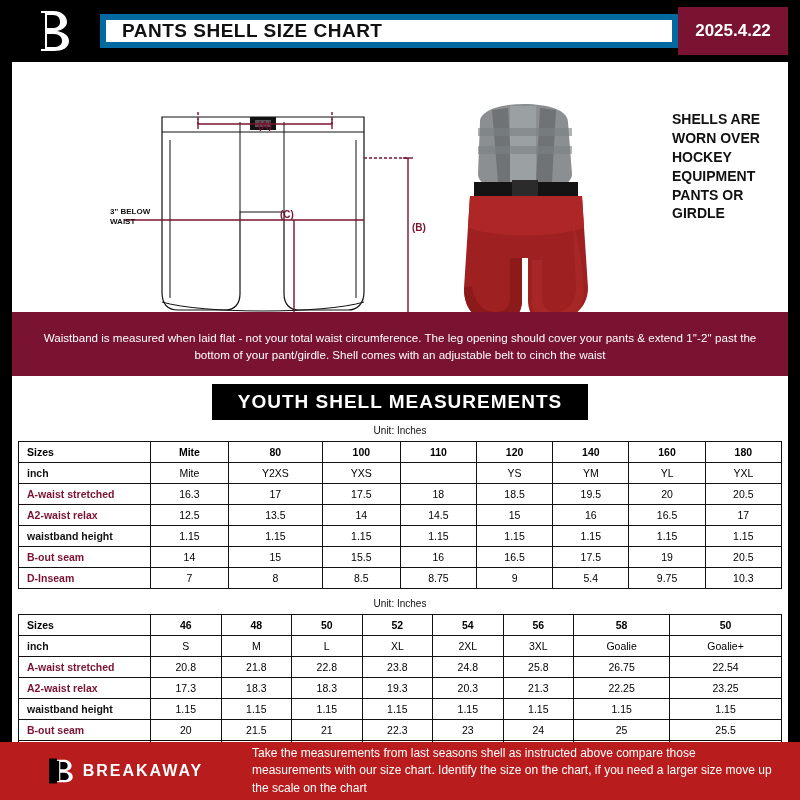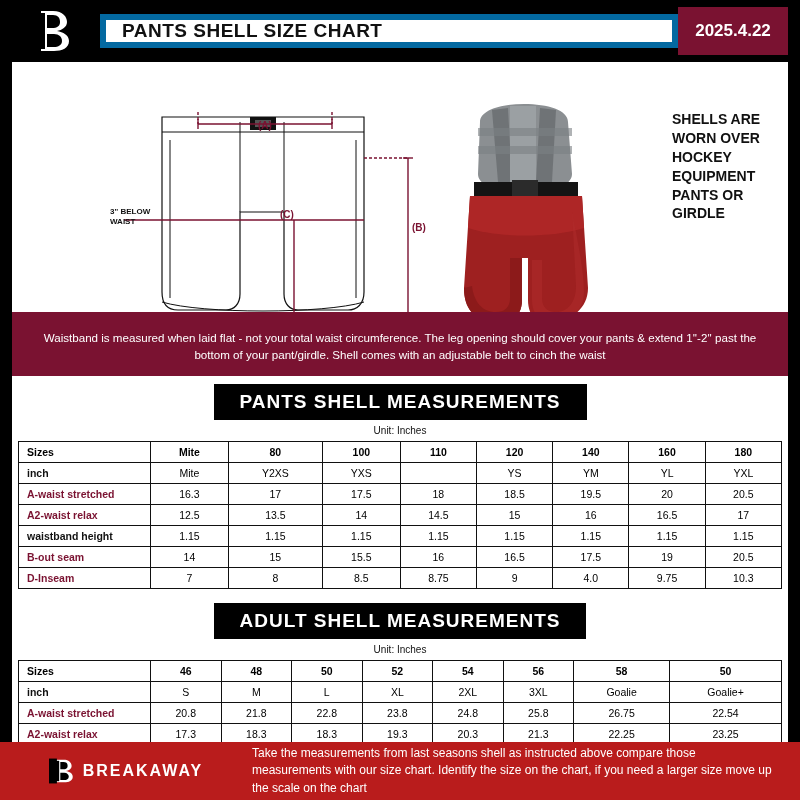--- a/index.html
+++ b/index.html
@@ -143,21 +143,21 @@
     <span class="lbl" style="left:268px;top:147px;">(C)</span>
     
     <span class="lbl-dark" style="left:98px;top:145px;white-space:pre;">3'' BELOW
 WAIST</span>
     <span class="note">SHELLS ARE WORN OVER HOCKEY EQUIPMENT PANTS OR GIRDLE</span>
   </div>
 
   <div class="band">Waistband is measured when laid flat - not your total waist circumference. The leg opening should cover your pants &amp; extend 1''-2'' past the bottom of your pant/girdle. Shell comes with an adjustable belt to cinch the waist</div>
 
   <div class="sectionwrap">
-    <span class="section-pill">PANTS SHELL MEASUREMENTS</span>
+    <span class="section-pill">YOUTH SHELL MEASUREMENTS</span>
   </div>
   <div class="unit">Unit: Inches</div>
   <div class="tbl-wrap">
     <table>
       <thead>
         <tr>
           <th class="rowhead">Sizes</th>
           <th>Mite</th>
           <th>80</th>
           <th>100</th>
@@ -224,31 +224,28 @@
           <td>19</td>
           <td>20.5</td>
         </tr>
         <tr>
           <td class="rowhead m">D-Inseam</td>
           <td>7</td>
           <td>8</td>
           <td>8.5</td>
           <td>8.75</td>
           <td>9</td>
-          <td>4.0</td>
+          <td>5.4</td>
           <td>9.75</td>
           <td>10.3</td>
         </tr>
       </tbody>
     </table>
   </div>
 
-  <div class="sectionwrap">
-    <span class="section-pill">ADULT SHELL MEASUREMENTS</span>
-  </div>
   <div class="unit">Unit: Inches</div>
   <div class="tbl-wrap">
     <table>
       <thead>
         <tr>
           <th class="rowhead">Sizes</th>
           <th>46</th>
           <th>48</th>
           <th>50</th>
           <th>52</th>

